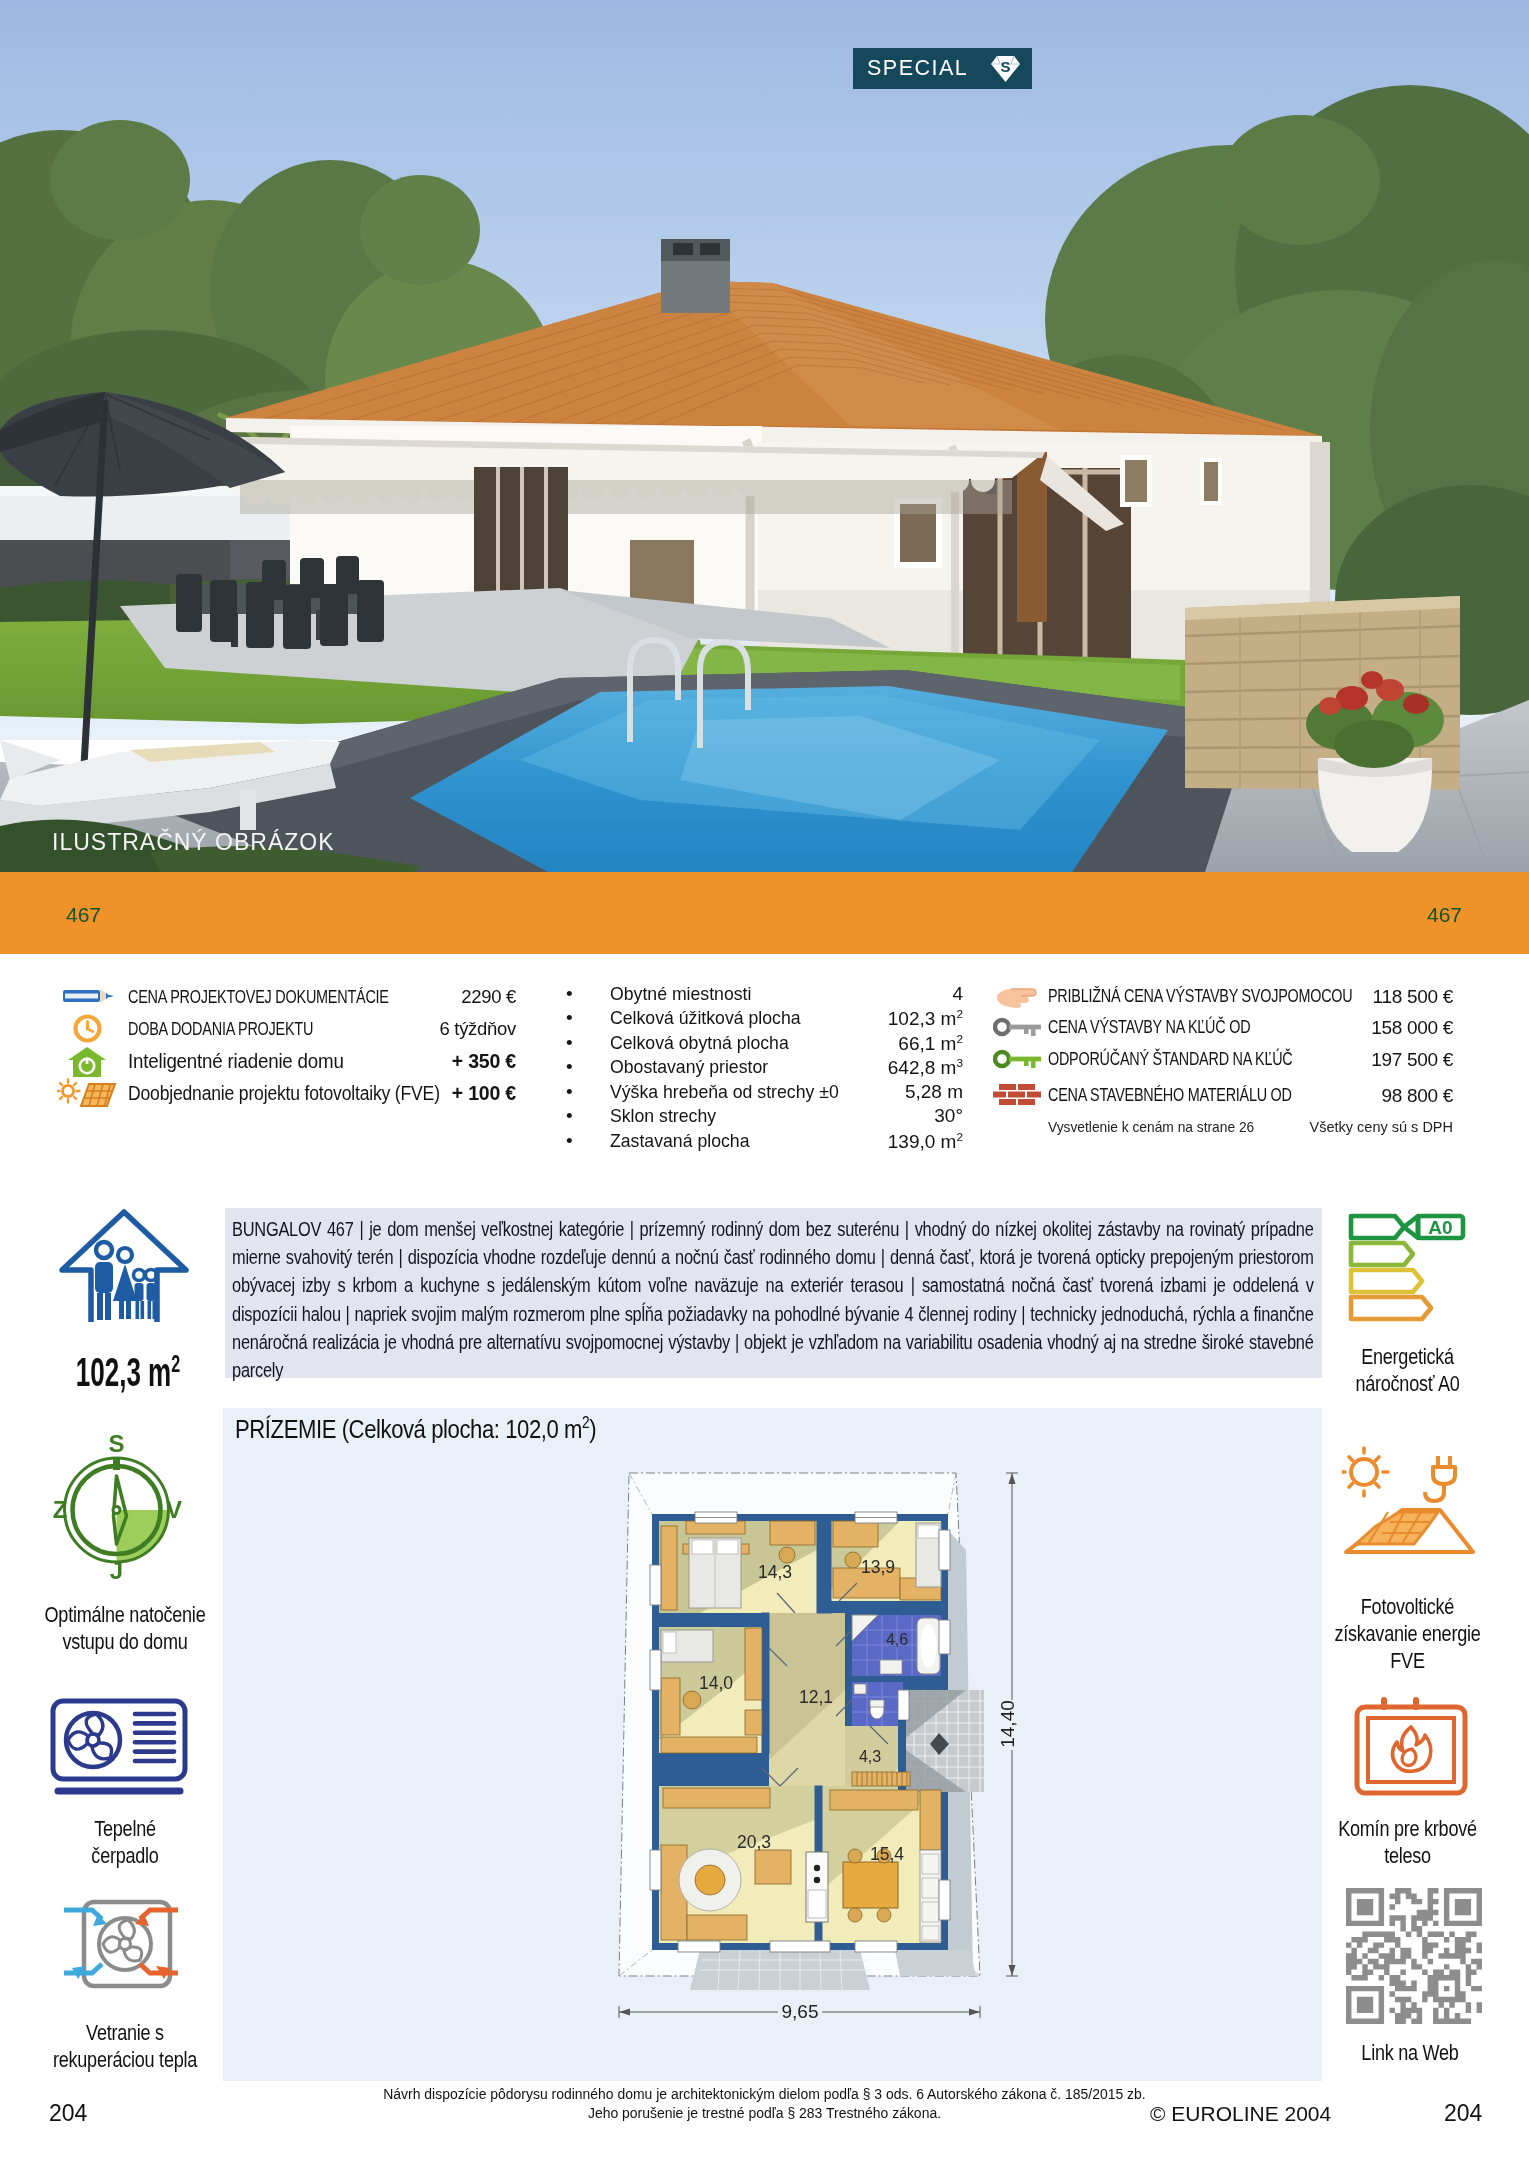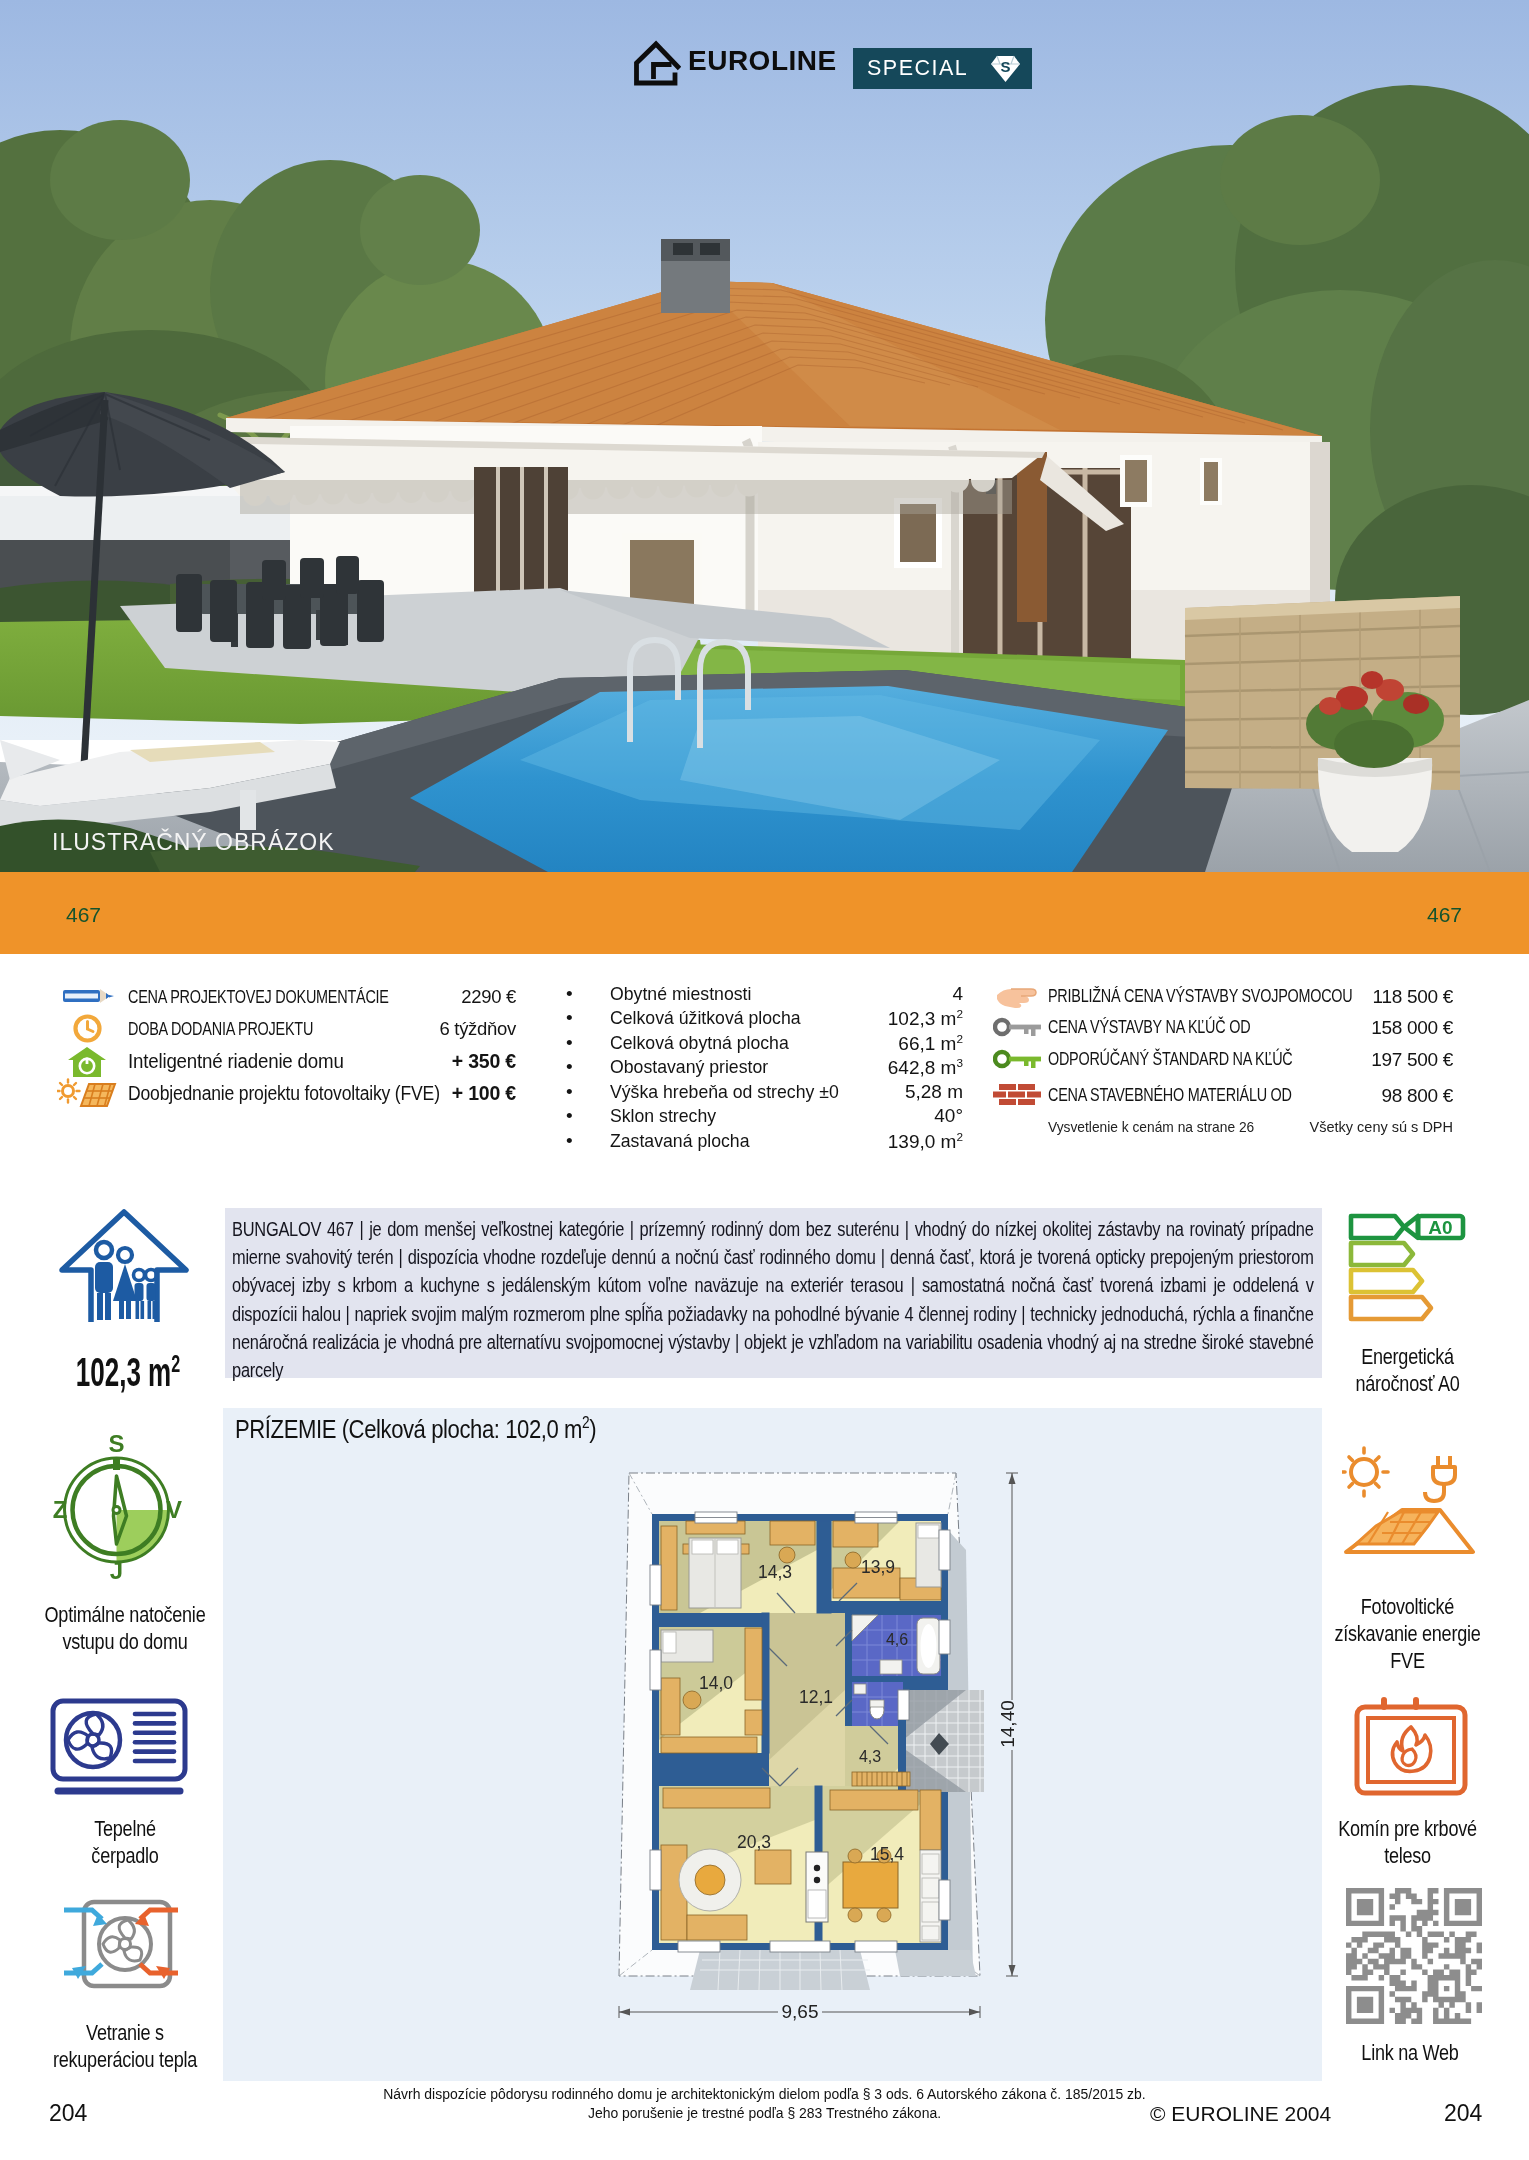--- a/index.html
+++ b/index.html
@@ -303,31 +303,20 @@
   <ellipse cx="1372" cy="680" rx="11" ry="9" fill="#b5342a"></ellipse>
 </g>
 
 <path d="M0 826 Q60 812 130 828 L185 846 L180 872 L0 872 Z" fill="#33512a"></path>
 <path d="M150 852 Q240 840 330 852 L420 866 L415 872 L160 872 Z" fill="#3e5c30"></path>
 
 <text x="52" y="850" font-size="23" fill="#f4f4f4" font-family="Liberation Sans,sans-serif" letter-spacing="1">ILUSTRAČNÝ OBRÁZOK</text>
 </svg>
 </div>
 
-<div class="abs" id="logo" style="left:630px;top:36px;width:420px;height:56px;">
-
-  <svg style="position:absolute;left:4px;top:3px;" width="47" height="47" viewBox="0 0 47 47">
-    <g fill="none" stroke="#0d0d0d" stroke-width="4.8" stroke-linejoin="miter">
-      <path d="M45.5 29.5 L22 5 L2.5 24 L2.5 44 L41 44 L41 33.5"></path>
-      <path d="M19.5 40 L19.5 25.5 L37.5 25.5"></path>
-    </g>
-  </svg>
-
-  <div style="position:absolute;left:58px;top:9px;font-size:28px;font-weight:bold;color:#0d0d0d;letter-spacing:0.5px;">EUROLINE</div>
-</div>
 
 <div class="abs" style="left:853px;top:48px;width:179px;height:41px;background:#15485a;">
 
   <div style="position:absolute;left:14px;top:8px;font-size:21.5px;color:#fff;letter-spacing:1.5px;">SPECIAL</div>
 
   <svg style="position:absolute;right:11px;top:7px;" width="31" height="28" viewBox="0 0 31 28">
     <path d="M7 1 L24 1 L30 9 L15.5 27 L1 9 Z" fill="#fff"></path>
     <path d="M1 9 L30 9 M7 1 L10 9 M24 1 L21 9" stroke="#b8ccd4" stroke-width="1.2" fill="none"></path>
     <text x="15.5" y="16.5" text-anchor="middle" font-size="15" font-weight="bold" fill="#15485a" font-family="Liberation Sans,sans-serif">S</text>
   </svg>
@@ -399,21 +388,21 @@
     </g>
   </svg>
 
   <div class="irow breg" style="left:128px;top:1082px;width:388px;"><span class="lb" style="transform:scaleX(0.90);">Doobjednanie projektu fotovoltaiky (FVE)</span><span class="vl" style="font-weight:bold;">+ 100 €</span></div>
 
   <div class="irow" style="left:566px;top:983px;width:397px;">•<span class="lb" style="margin-left:37px;transform:scaleX(0.93);">Obytné miestnosti</span><span class="vl">4</span></div>
   <div class="irow" style="left:566px;top:1007px;width:397px;">•<span class="lb" style="margin-left:37px;transform:scaleX(0.93);">Celková úžitková plocha</span><span class="vl">102,3 m<sup>2</sup></span></div>
   <div class="irow" style="left:566px;top:1032px;width:397px;">•<span class="lb" style="margin-left:37px;transform:scaleX(0.93);">Celková obytná plocha</span><span class="vl">66,1 m<sup>2</sup></span></div>
   <div class="irow" style="left:566px;top:1056px;width:397px;">•<span class="lb" style="margin-left:37px;transform:scaleX(0.93);">Obostavaný priestor</span><span class="vl">642,8 m<sup>3</sup></span></div>
   <div class="irow" style="left:566px;top:1081px;width:397px;">•<span class="lb" style="margin-left:37px;transform:scaleX(0.93);">Výška hrebeňa od strechy ±0</span><span class="vl">5,28 m</span></div>
-  <div class="irow" style="left:566px;top:1105px;width:397px;">•<span class="lb" style="margin-left:37px;transform:scaleX(0.93);">Sklon strechy</span><span class="vl">40°</span></div>
+  <div class="irow" style="left:566px;top:1105px;width:397px;">•<span class="lb" style="margin-left:37px;transform:scaleX(0.93);">Sklon strechy</span><span class="vl">30°</span></div>
   <div class="irow" style="left:566px;top:1130px;width:397px;">•<span class="lb" style="margin-left:37px;transform:scaleX(0.93);">Zastavaná plocha</span><span class="vl">139,0 m<sup>2</sup></span></div>
 
   <svg class="abs" style="left:995px;top:985px;" width="42" height="24" viewBox="0 0 42 24">
     <path d="M2 10 Q8 4 16 4 L36 4 Q41 4 41 7.5 Q41 11 36 11 L30 11 Q34 12 34 15 Q34 18 29 18 L24 18 Q27 19.5 26 21.5 Q25 23.5 20 23 L10 21 Q4 19 2 14 Z" fill="#f7c29c"></path>
     <path d="M16 4 L36 4 Q41 4 41 7.5 Q41 11 36 11 L26 11" fill="none" stroke="#e8a878" stroke-width="1.5"></path>
   </svg>
 
   <div class="irow bcaps" style="left:1048px;top:986px;width:405px;font-size:18px;"><span class="lb" style="transform:scaleX(0.8);">PRIBLIŽNÁ CENA VÝSTAVBY SVOJPOMOCOU</span><span class="vl" style="font-size:19px;">118 500 €</span></div>
 
   <svg class="abs" style="left:993px;top:1016px;" width="48" height="22" viewBox="0 0 48 22">

